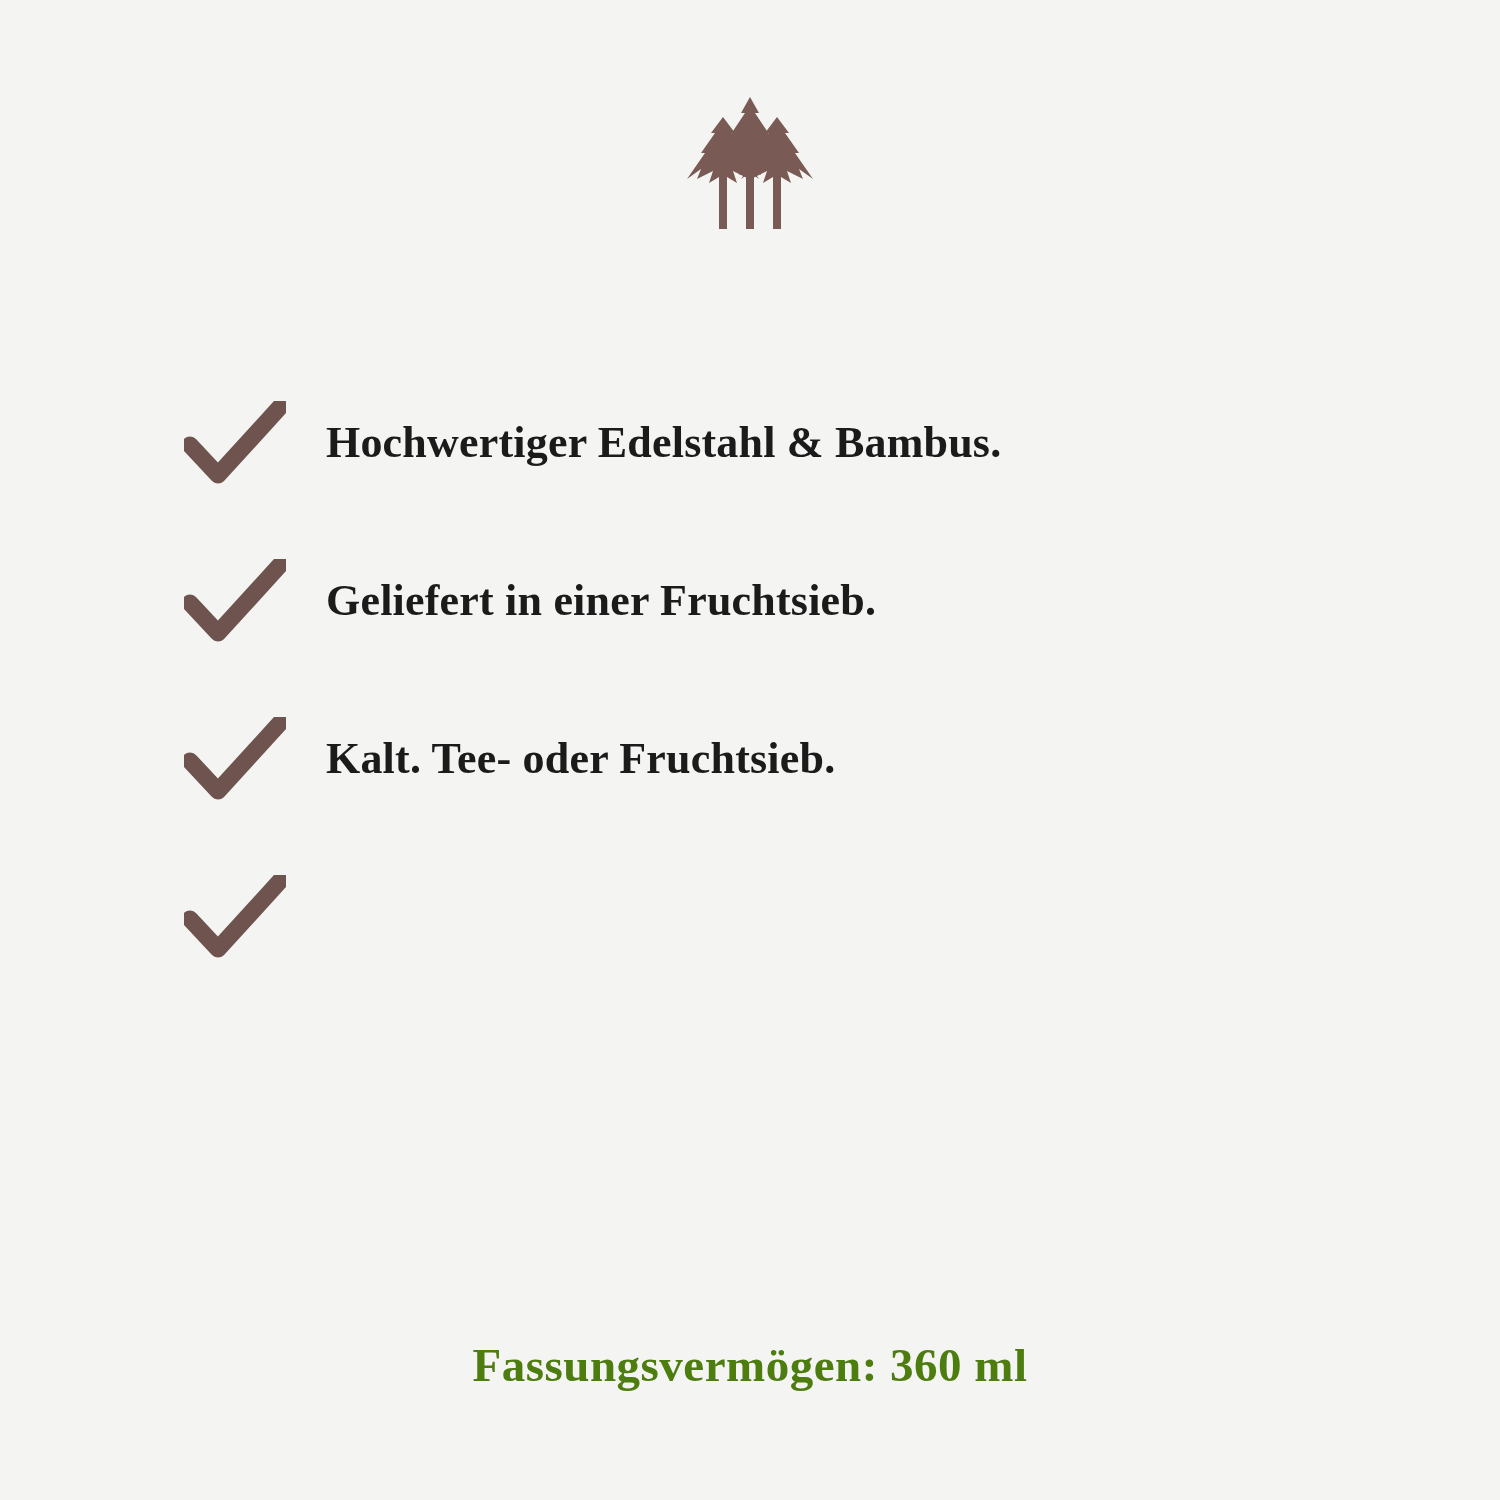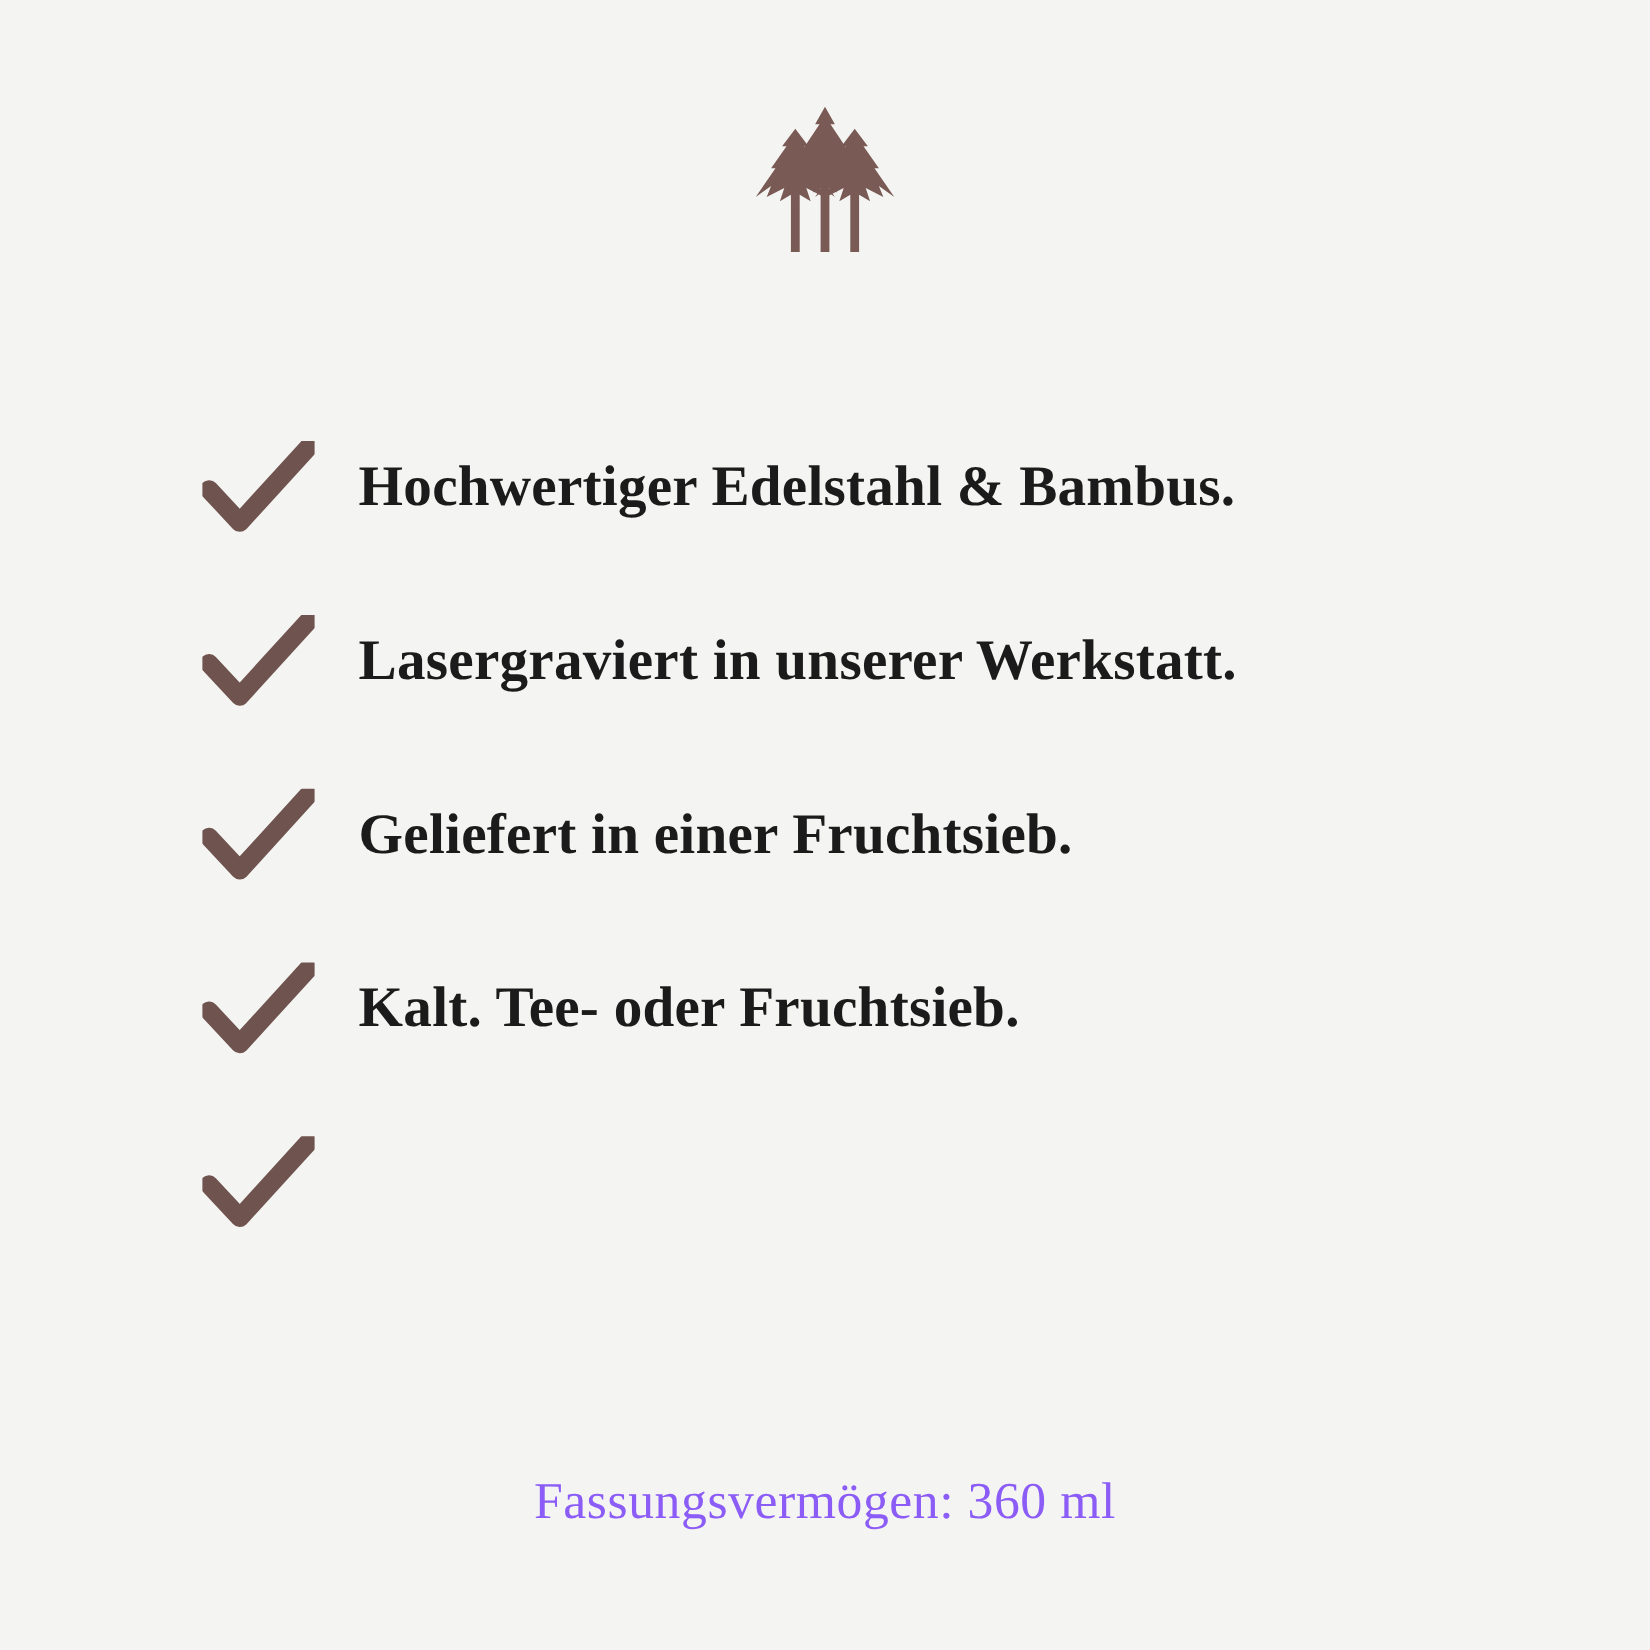--- a/index.html
+++ b/index.html
@@ -57,38 +57,38 @@
     display: flex;
     align-items: center;
     justify-content: center;
   }
   .check-icon svg {
     display: block;
   }
   .feature-text {
     font-family: "Liberation Serif", serif;
     font-weight: bold;
-    font-size: 52px;
+    font-size: 44px;
     line-height: 1.1;
     color: #1b1b1b;
     letter-spacing: 0.2px;
     white-space: nowrap;
   }
 
   
   .capacity {
     position: absolute;
     left: 0;
     right: 0;
     bottom: 108px;
     text-align: center;
     font-family: "Liberation Serif", serif;
-    font-weight: normal;
+    font-weight: bold;
     font-size: 47px;
-    color: #8b5cf6;
+    color: #4d7c0f;
     letter-spacing: 0.5px;
   }
 </style>
 </head>
 <body>
 
 <div class="page">
 
   <div class="logo-wrap">
     <svg width="210" height="160" viewBox="0 0 210 160" aria-hidden="true">
@@ -107,28 +107,20 @@
 
     <div class="feature-row">
       <span class="check-icon">
         <svg width="102" height="84" viewBox="0 0 102 84" aria-hidden="true">
           <path d="M6 44 L34 74 L96 6" fill="none" stroke="#6f534f" stroke-width="17" stroke-linecap="round" stroke-linejoin="round"></path>
         </svg>
       </span>
       <span class="feature-text">Hochwertiger Edelstahl &amp; Bambus.</span>
     </div>
 
-    <div class="feature-row">
-      <span class="check-icon">
-        <svg width="102" height="84" viewBox="0 0 102 84" aria-hidden="true">
-          <path d="M6 44 L34 74 L96 6" fill="none" stroke="#6f534f" stroke-width="17" stroke-linecap="round" stroke-linejoin="round"></path>
-        </svg>
-      </span>
-      <span class="feature-text">Lasergraviert in unserer Werkstatt.</span>
-    </div>
 
     <div class="feature-row">
       <span class="check-icon">
         <svg width="102" height="84" viewBox="0 0 102 84" aria-hidden="true">
           <path d="M6 44 L34 74 L96 6" fill="none" stroke="#6f534f" stroke-width="17" stroke-linecap="round" stroke-linejoin="round"></path>
         </svg>
       </span>
       <span class="feature-text">Geliefert in einer Fruchtsieb.</span>
     </div>
 

